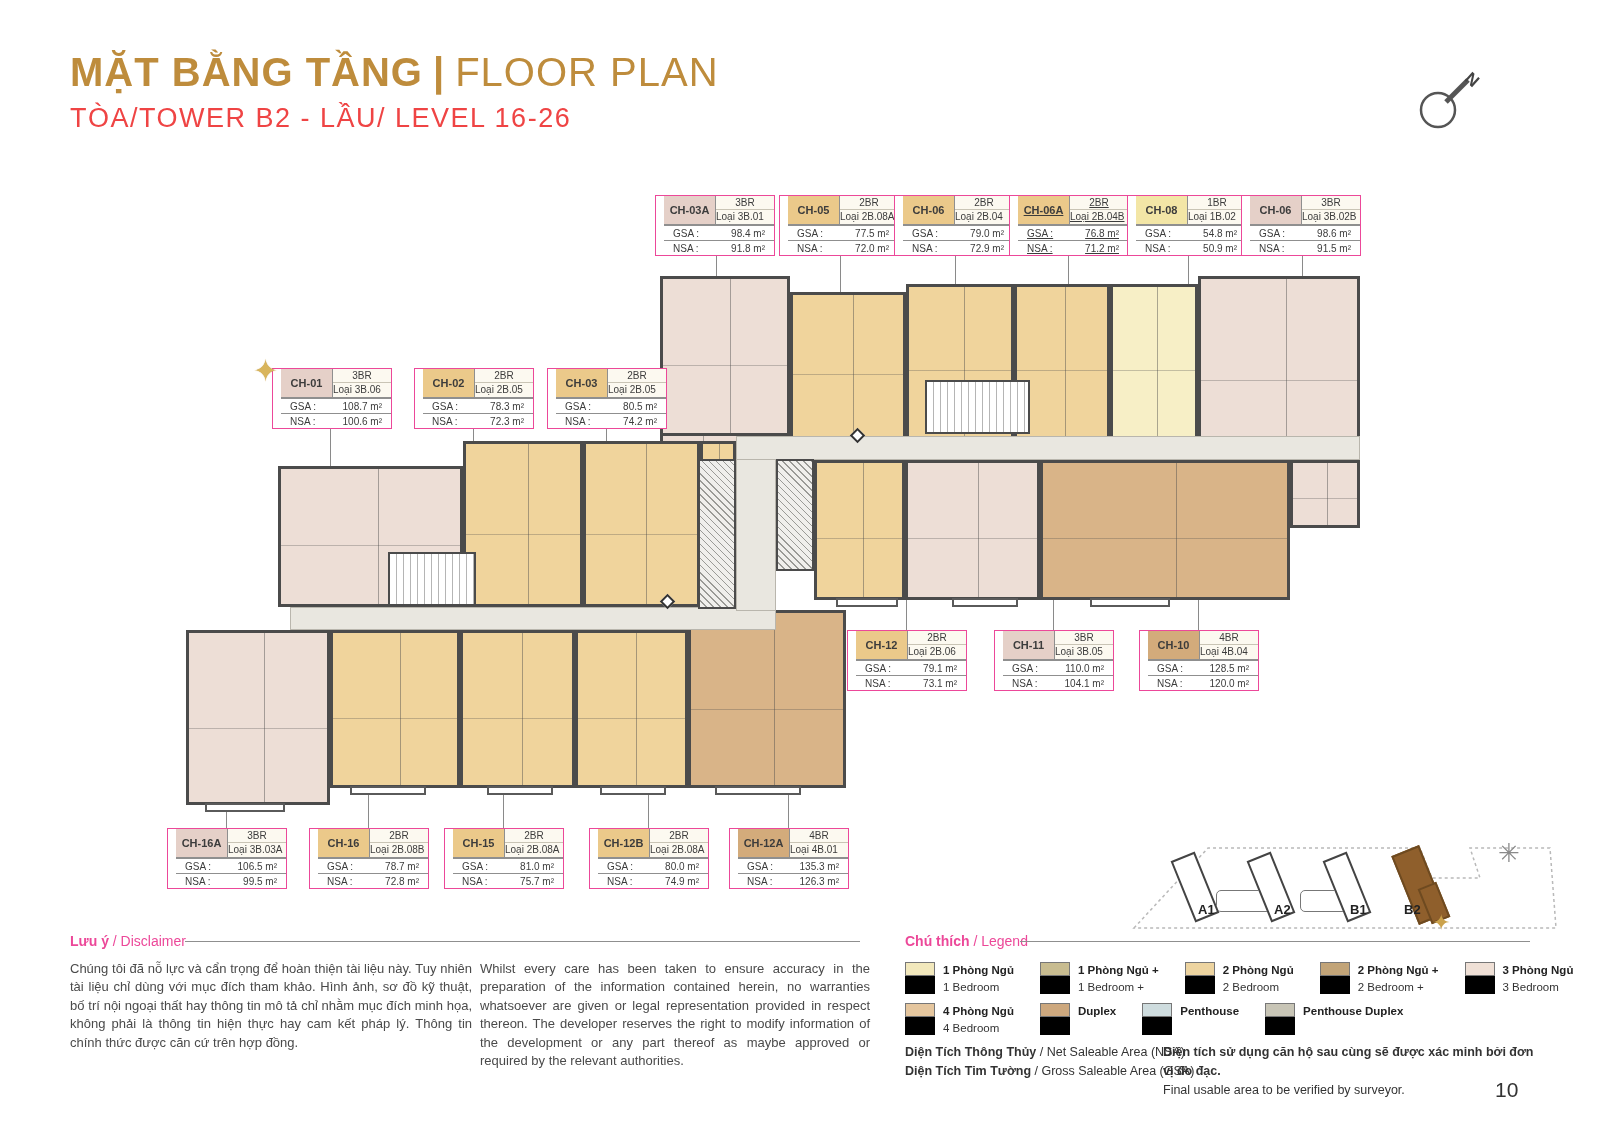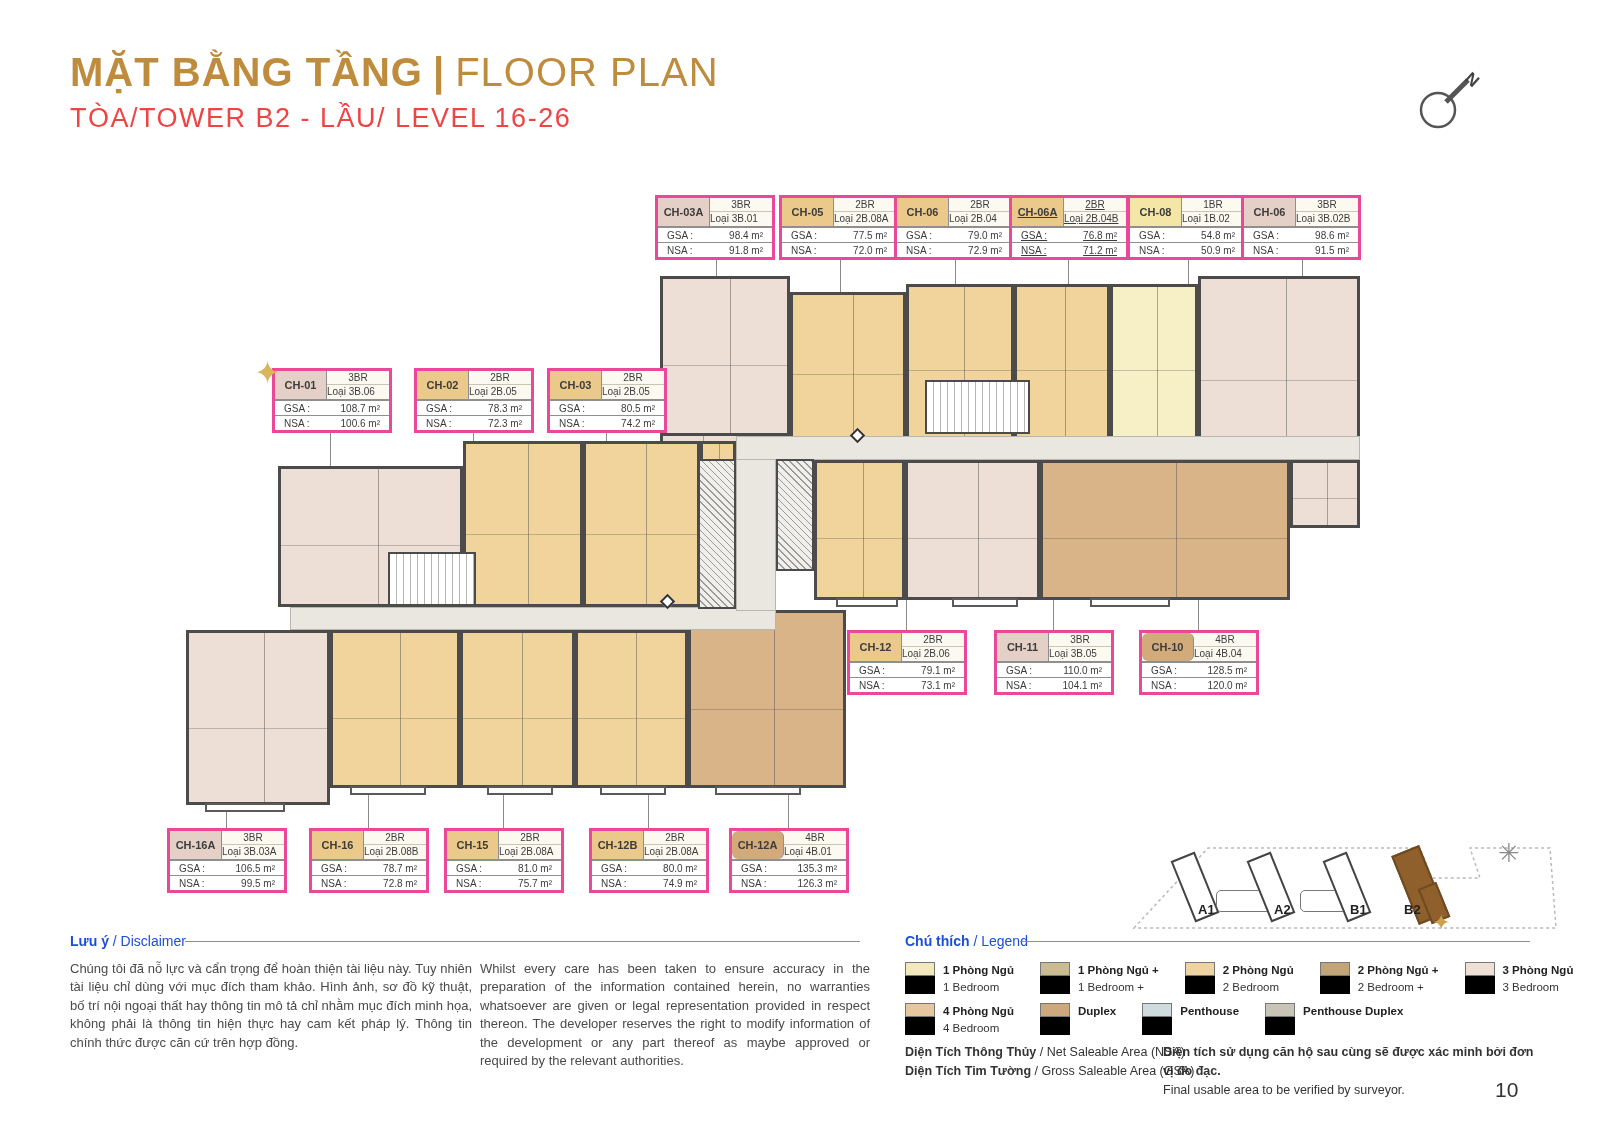--- a/index.html
+++ b/index.html
@@ -27,32 +27,32 @@
   .f-1br { background:#F7EFC6; }
   .f-4br { background:#D9B488; }
   .corridor { position:absolute; background:#E9E7E0; border:1px solid #b9b6ad; z-index:4; }
   .core-stair { position:absolute; background:repeating-linear-gradient(90deg,#ffffff 0 6px,#b5b5b5 6px 7px); border:2px solid #4b4b4b; z-index:5; }
   .core-elev { position:absolute; background:repeating-linear-gradient(45deg,#f0efec 0 4px,#9a9a96 4px 5px); border:2px solid #4b4b4b; z-index:5; }
   .balcony { position:absolute; background:#fff; border:2px solid #5a5a5a; z-index:6; }
   .sec-diamond { position:absolute; width:11px; height:11px; border:2px solid #333; background:#fff; transform:rotate(45deg); z-index:8; }
   .leader { position:absolute; width:1px; background:#8a8a8a; z-index:2; }
 
   
-  .info-box { position:absolute; width:120px; background:#fff; border:3px solid #ec4899; font-size:10px; color:#3c3c3c; z-index:10; }
+  .info-box { position:absolute; width:120px; background:#fff; border:1px solid #ec4899; font-size:10px; color:#3c3c3c; z-index:10;padding-left:8px; }
   .ib-top { display:flex; border-bottom:1px solid #8f8f8f; }
   .ib-id { width:52px; display:flex; align-items:center; justify-content:center; font-weight:bold; font-size:11px; border-right:1px solid #8f8f8f; }
   .ib-right { flex:1; background:#FCF9F0; }
   .ib-br { height:14px; line-height:14px; text-align:center; border-bottom:1px solid #c9c4b5; }
   .ib-loai { height:14px; line-height:14px; }
   .ib-row { height:15px; display:flex; align-items:center; justify-content:space-between; padding:0 9px; border-top:1px solid #8f8f8f; background:#fff; }
-  .cat-3br { background:#E5D0C8; } .cat-2br { background:#EBC98A; } .cat-1br { background:#F3E6A6; } .cat-4br { background:#D3AB7B;border-radius:6px; }
+  .cat-3br { background:#E5D0C8; } .cat-2br { background:#EBC98A; } .cat-1br { background:#F3E6A6; } .cat-4br { background:#D3AB7B; }
   .star { position:absolute; left:-20px; top:-16px; font-size:30px; color:#D9B55C; text-shadow:0 0 1px #b8923a; }
 
   
-  .rule-head { position:absolute; font-size:14px; color:#1d4ed8; }
+  .rule-head { position:absolute; font-size:14px; color:#ec4899; }
   .rule-head b { font-weight:bold; }
   .rule-line { position:absolute; height:1px; background:#8f8f8f; }
   .para { position:absolute; width:402px; font-size:13px; line-height:1.42; color:#4a4a4a; text-align:justify; }
 
   .legend-row { position:absolute; display:flex; gap:26px; }
   .lg-item { display:flex; gap:8px; }
   .lg-swatch { width:30px; height:32px; flex:0 0 30px; }
   .lg-top { height:14px; border:1px solid #777; }
   .lg-bot { height:18px; background:#000; }
   .lg-vi { font-size:11.5px; font-weight:bold; color:#222; line-height:1.45; }

